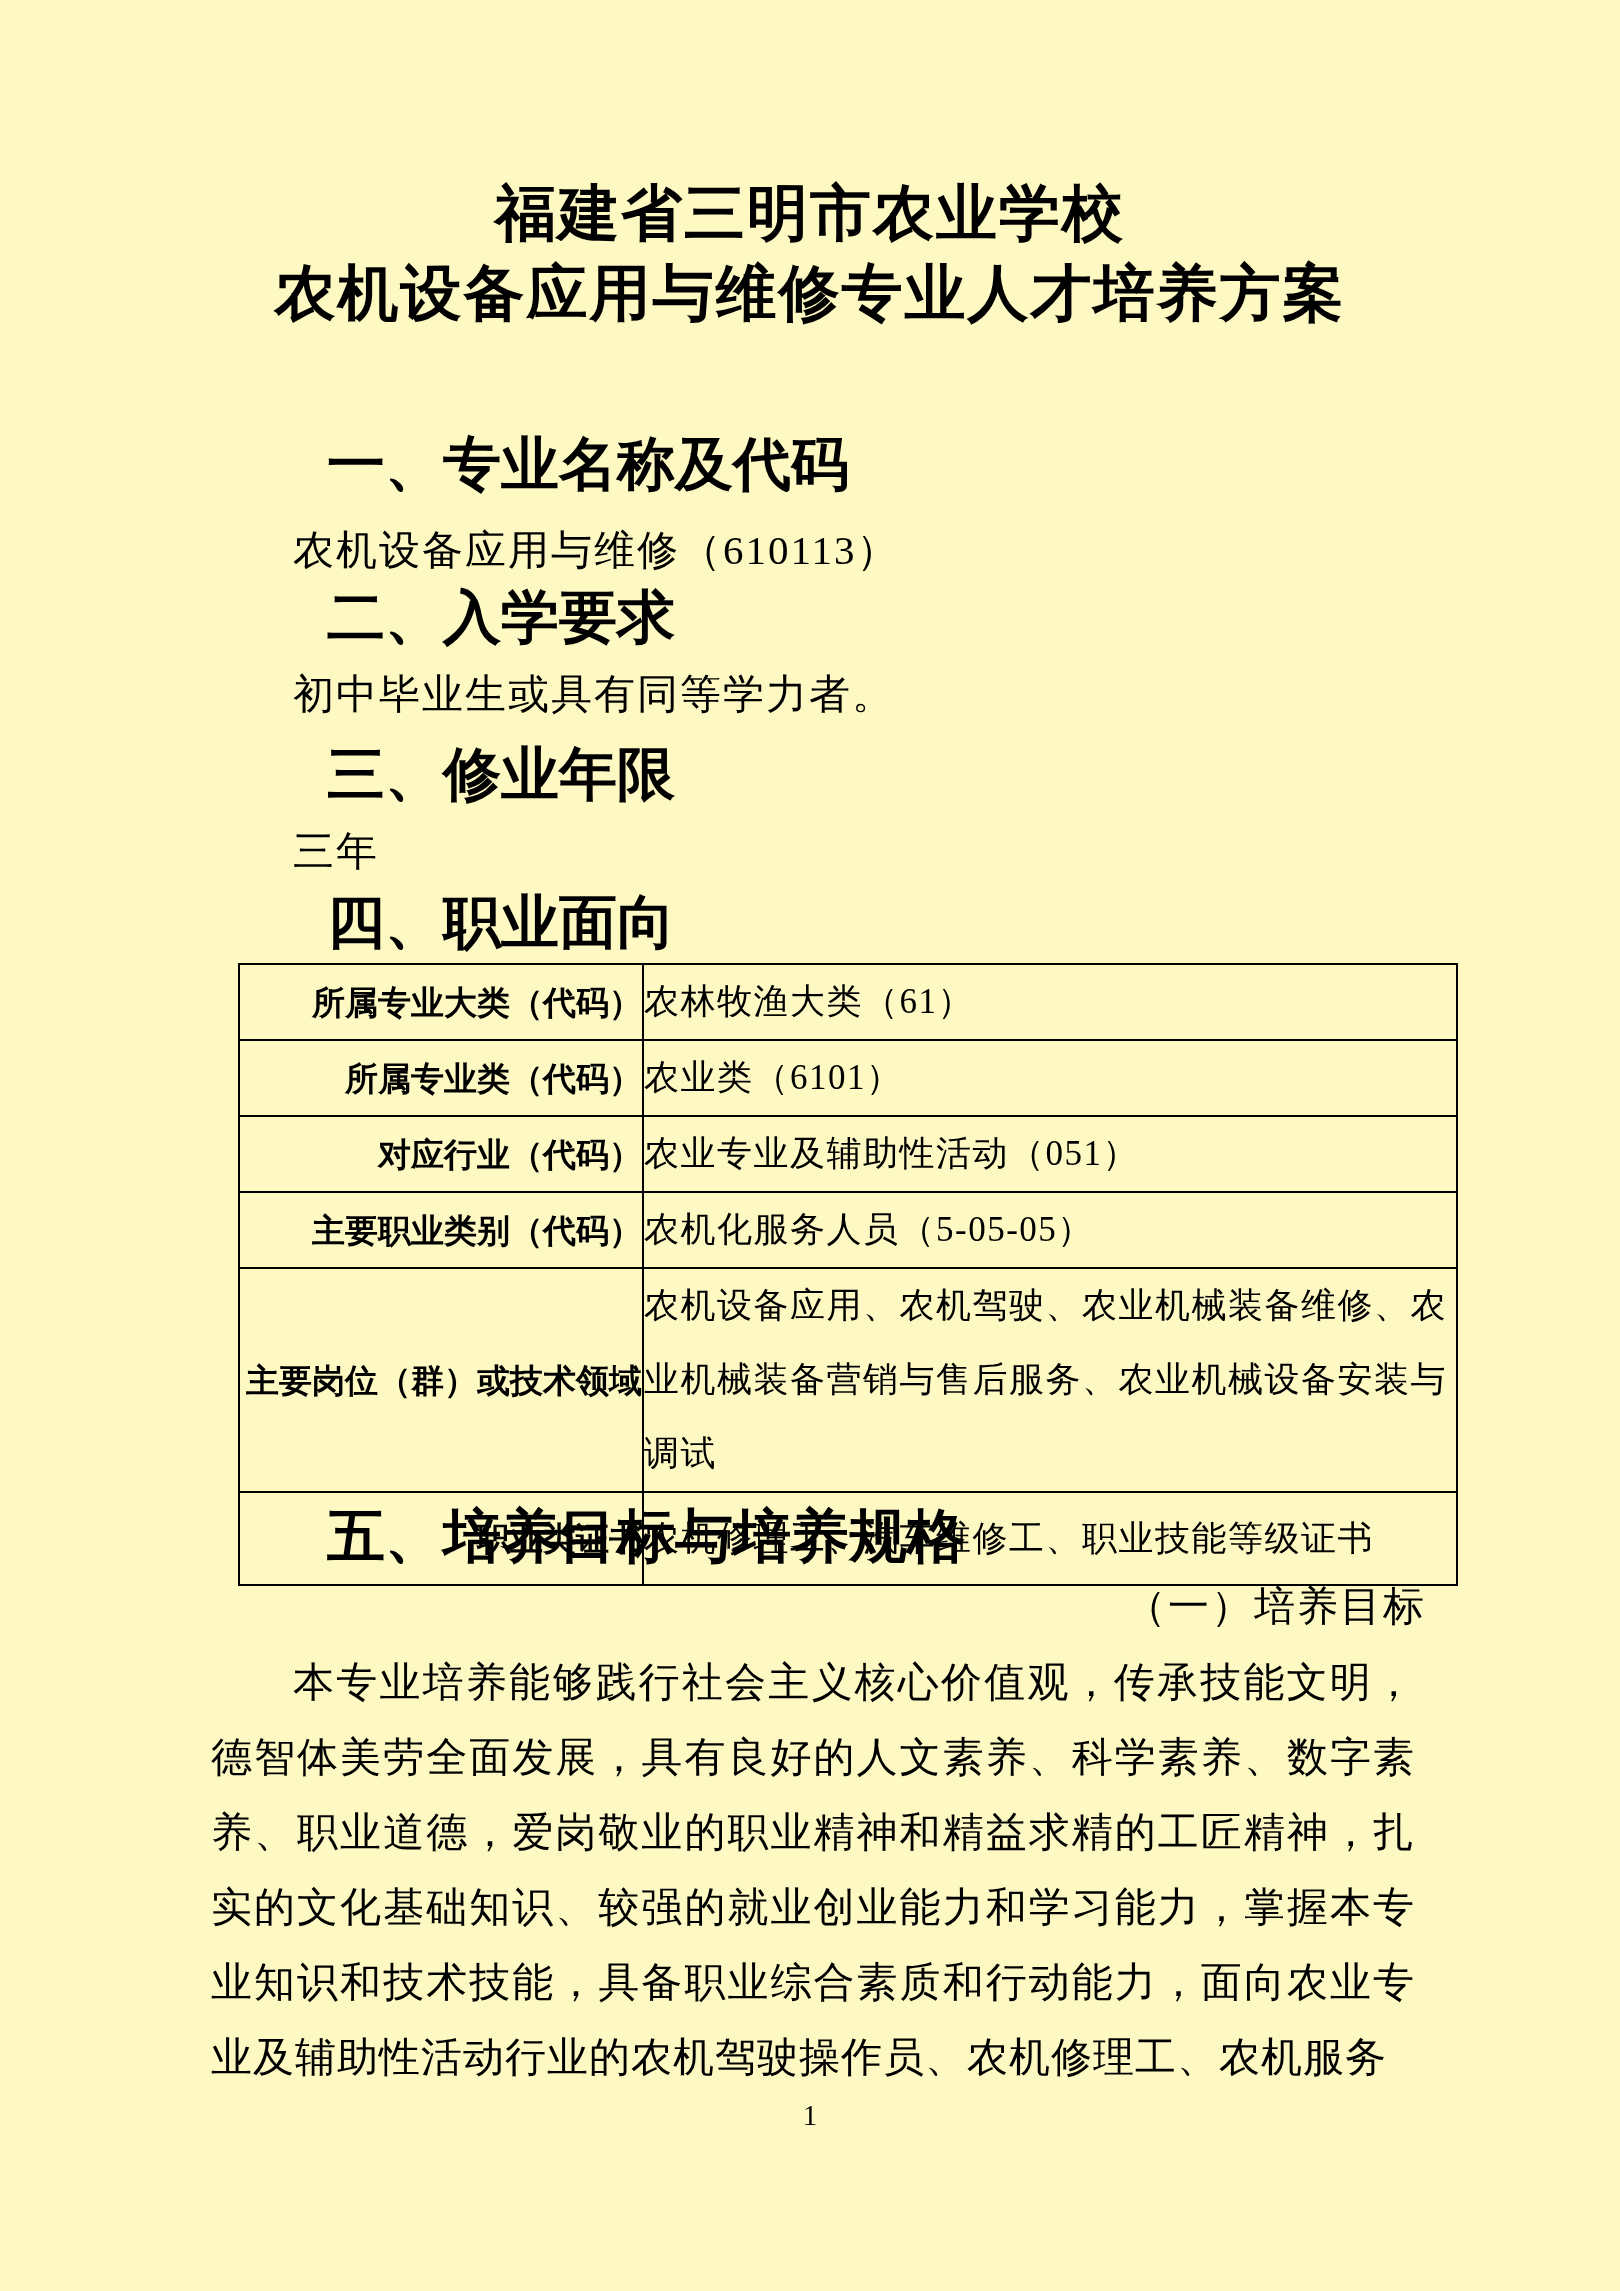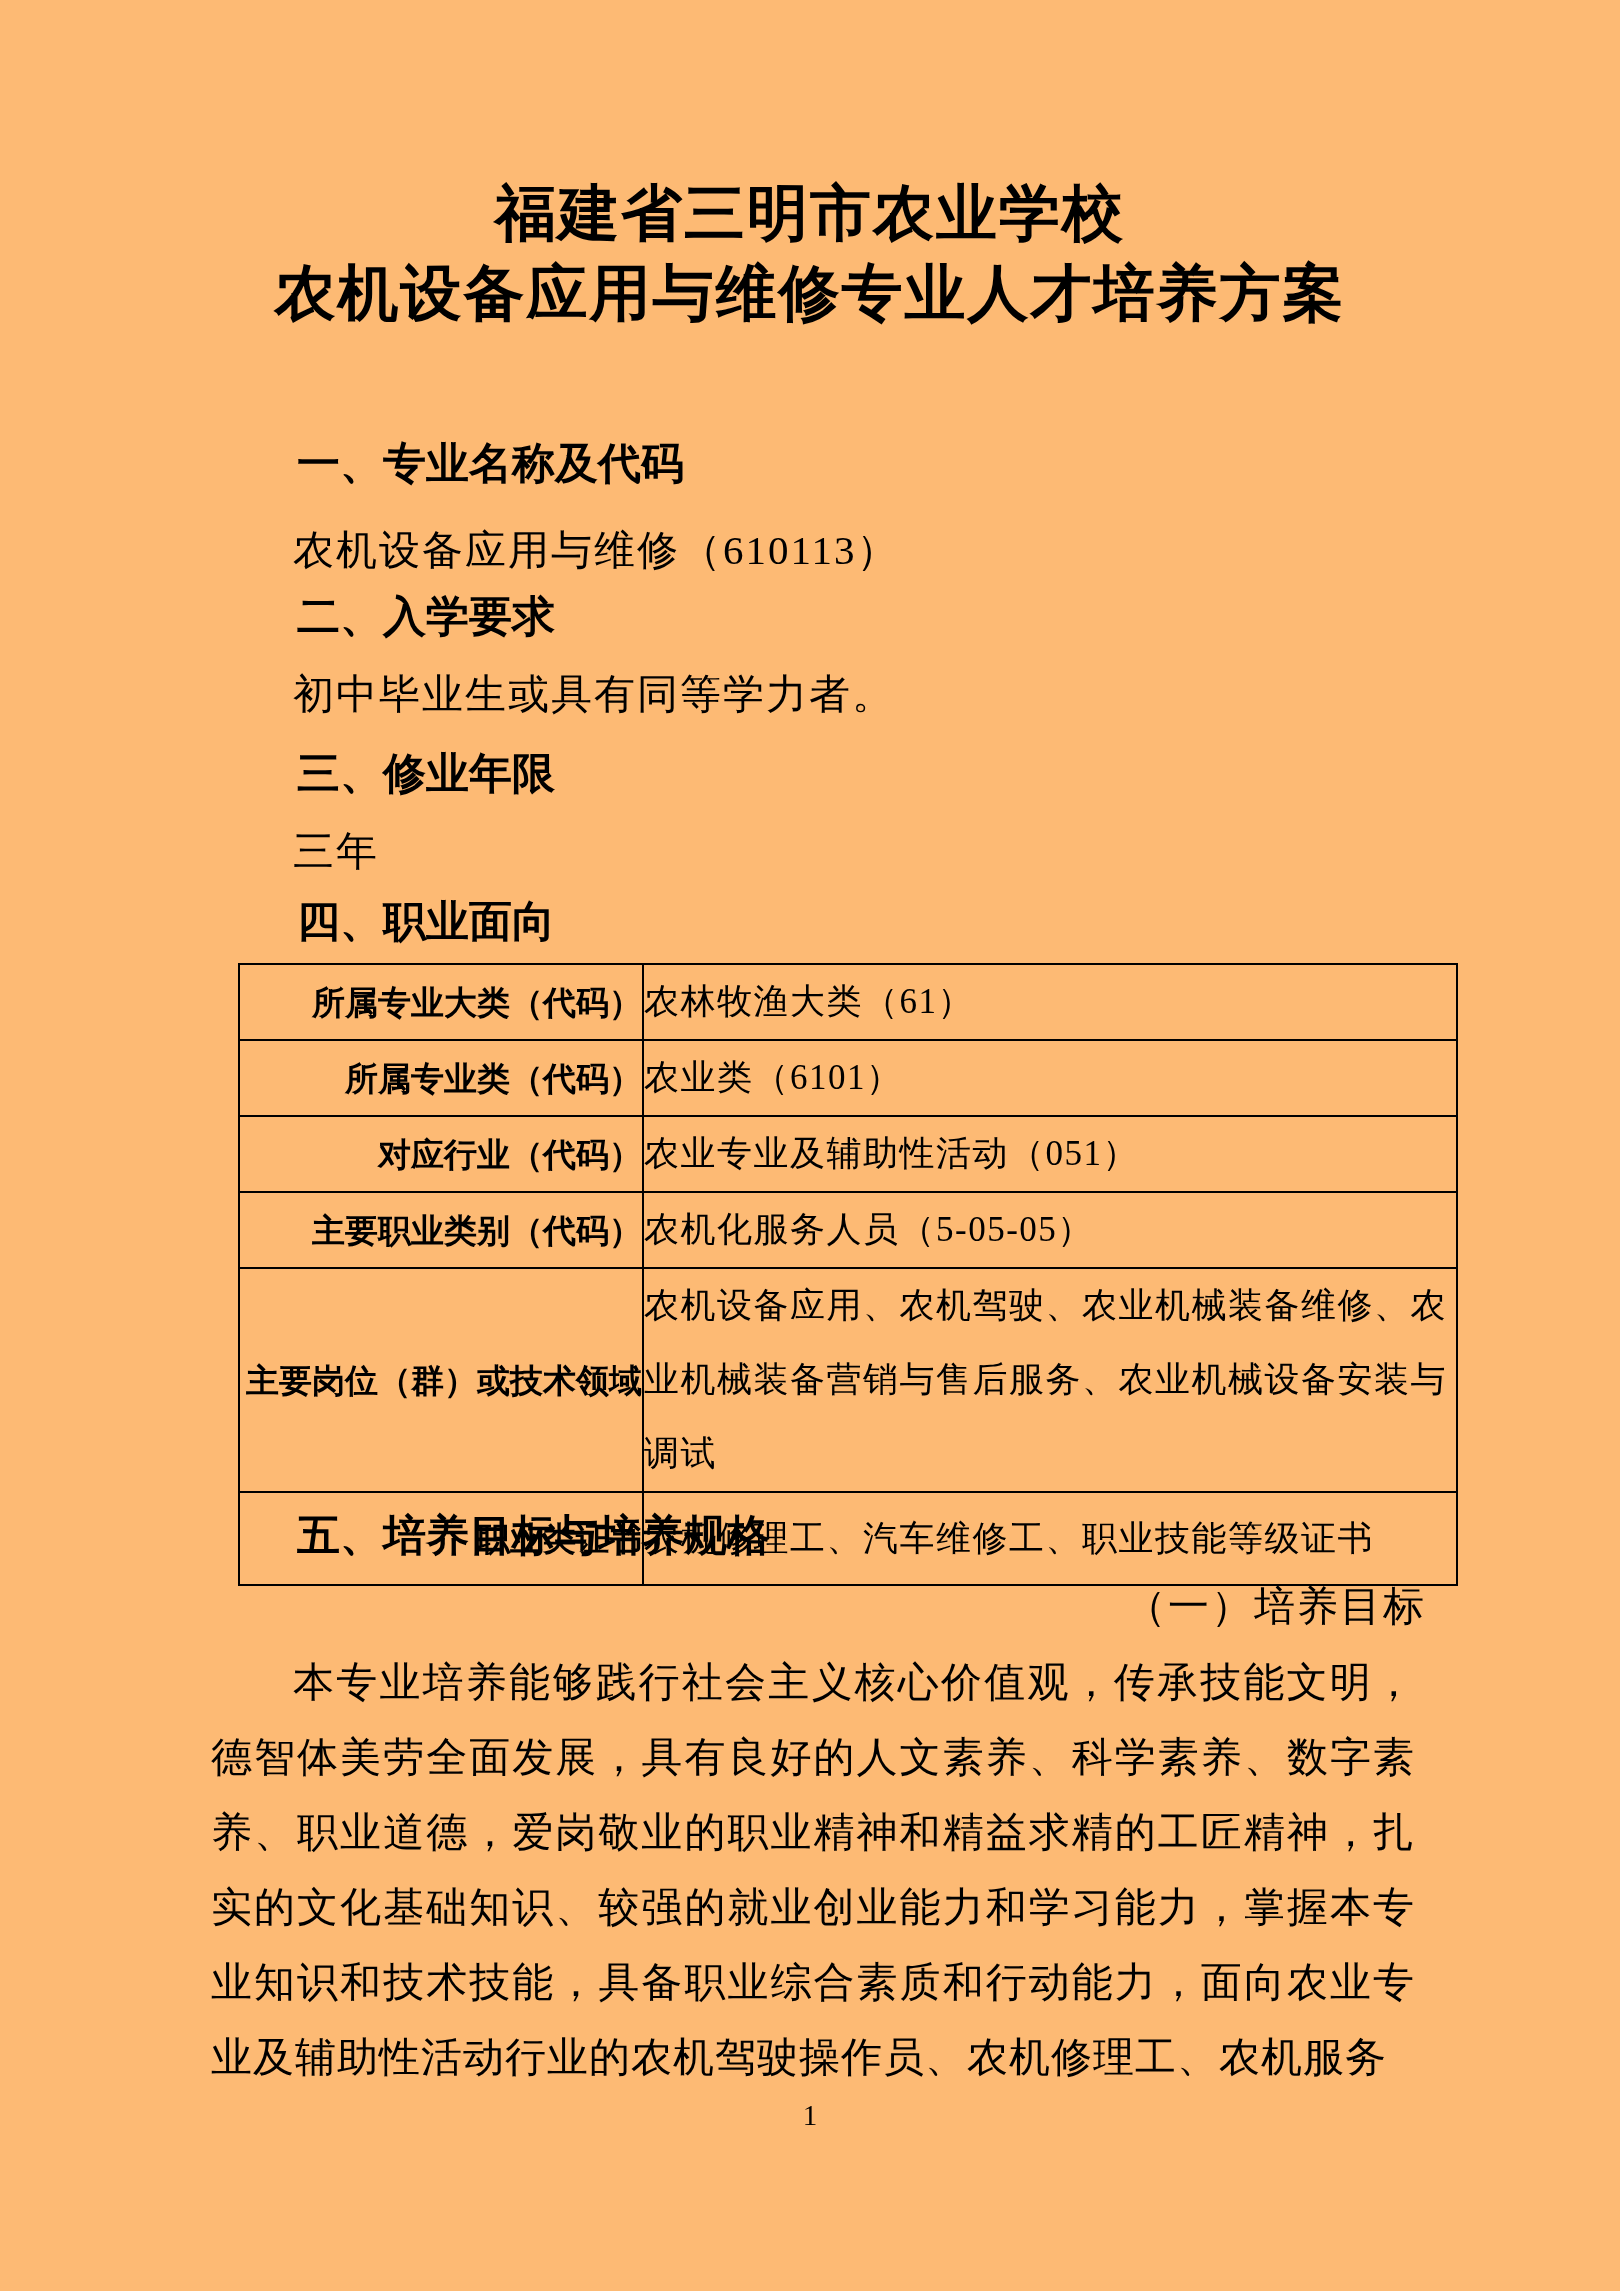--- a/index.html
+++ b/index.html
@@ -4,21 +4,21 @@
 <style>
   html, body {
     margin: 0;
     padding: 0;
     background: #ffffff;
   }
   .page {
     position: relative;
     width: 1620px;
     height: 2292px;
-    background: #fdba74;
+    background: #fef9c3;
     color: #000000;
     overflow: hidden;
     font-family: "Liberation Serif", "DejaVu Serif", serif;
   }
   .abs { position: absolute; }
 
   .doc-title {
     left: 0;
     top: 174px;
     width: 1620px;
@@ -29,21 +29,21 @@
     line-height: 80px;
     letter-spacing: 2px;
   }
 
   .heading {
     left: 211px;
     width: 1215px;
     text-indent: 2em;
     font-family: "Liberation Sans", "DejaVu Sans", sans-serif;
     font-weight: bold;
-    font-size: 43px;
+    font-size: 58px;
     line-height: 49px;
     white-space: nowrap;
   }
   .body-line {
     left: 211px;
     width: 1215px;
     text-indent: 2em;
     font-size: 41px;
     line-height: 49px;
     letter-spacing: 2px;

